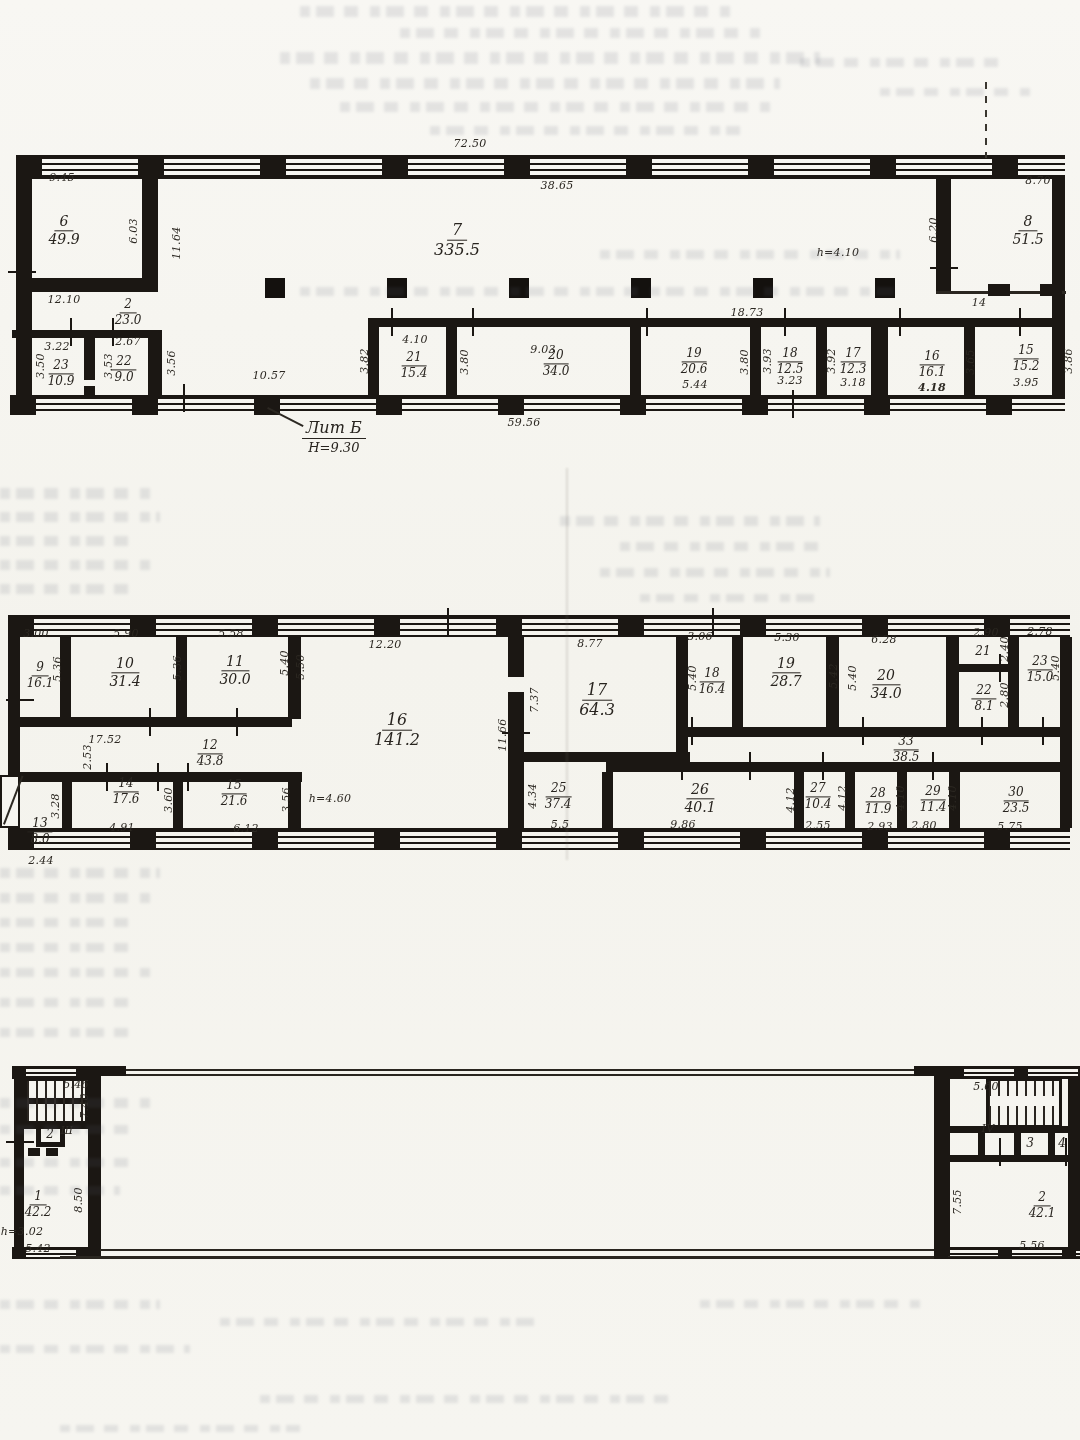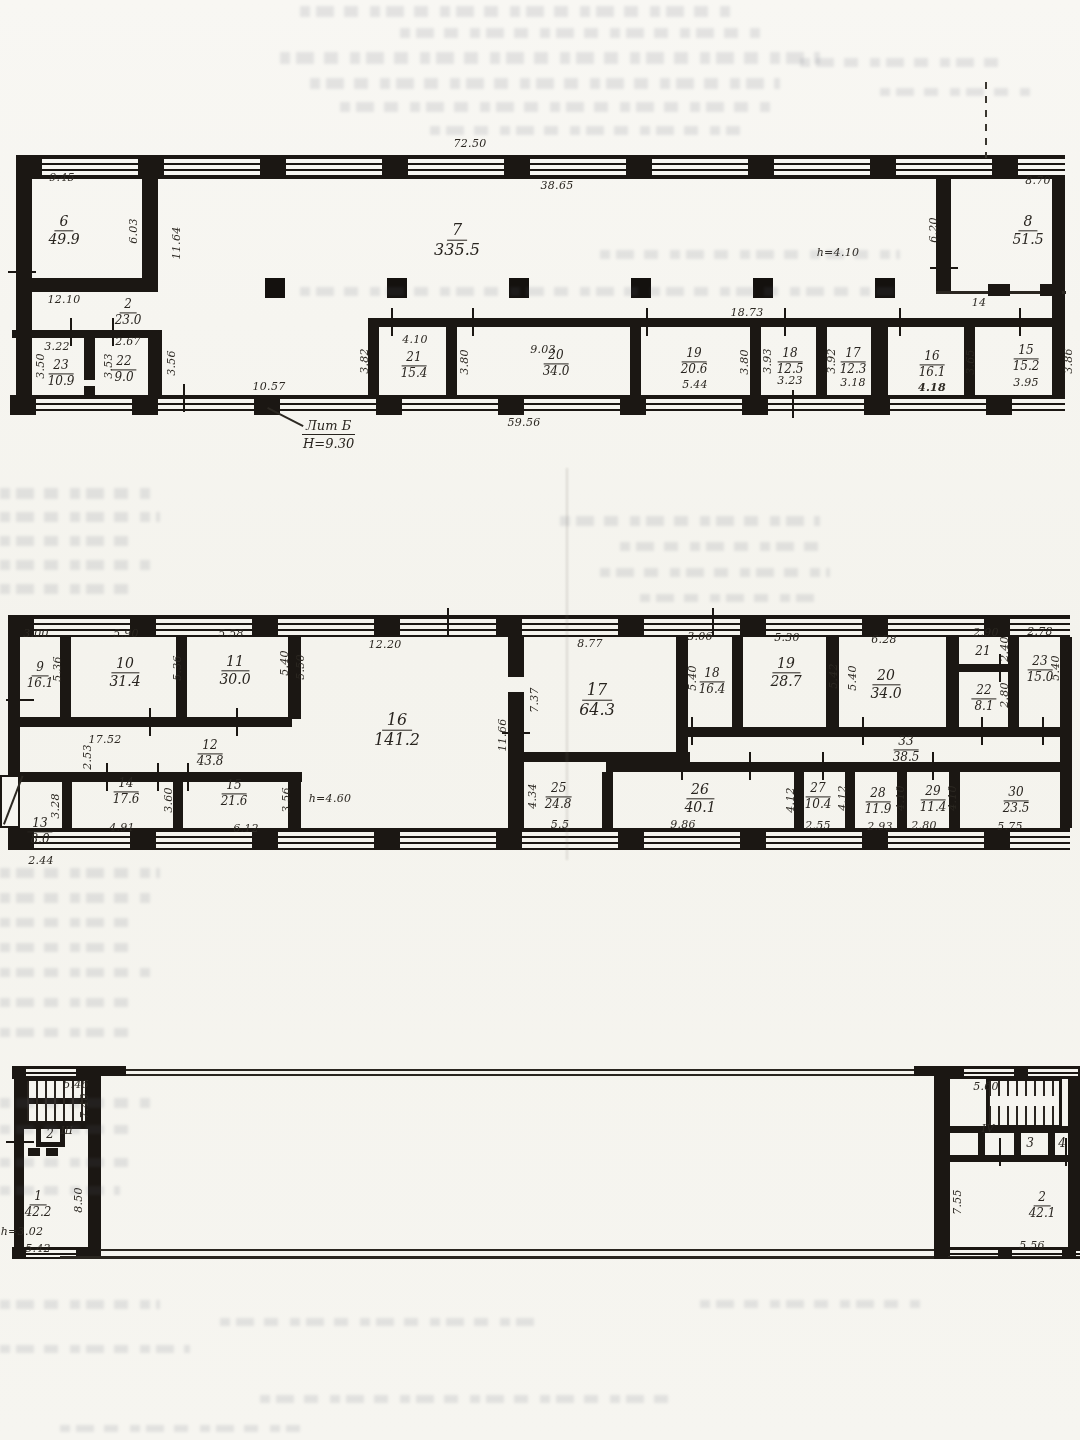--- a/index.html
+++ b/index.html
@@ -31,21 +31,21 @@
   .stair{position:absolute;border:3px solid #1b1713;
          background:repeating-linear-gradient(90deg,#2a2520 0 2px,rgba(0,0,0,0) 2px 9px);}
   .landing{position:absolute;background:#f6f5f0;}
   .abox{position:absolute;border:2px solid #1b1713;background:#f6f5f0;}
   .lineseg{position:absolute;height:2px;background:#2c2822;transform-origin:0 0;}
   .ghost{position:absolute;opacity:.13;filter:blur(1.5px);
          background:repeating-linear-gradient(90deg,#5a6070 0 10px,rgba(0,0,0,0) 10px 16px,#5a6070 16px 34px,rgba(0,0,0,0) 34px 44px,#5a6070 44px 58px,rgba(0,0,0,0) 58px 70px);}
   .dash{position:absolute;width:2px;background:repeating-linear-gradient(180deg,#3a362f 0 7px,rgba(0,0,0,0) 7px 14px);}
   .crease{position:absolute;width:2px;background:rgba(120,115,100,.20);filter:blur(1px);}
   .note{position:absolute;font-style:italic;color:#28241f;text-align:center;}
-  .note .l1{font-size:13px;border-bottom:1.5px solid #28241f;padding:0 4px 1px;}
+  .note .l1{font-size:16px;border-bottom:1.5px solid #28241f;padding:0 4px 1px;}
   .note .l2{font-size:13px;padding-top:1px;}
 </style>
 </head>
 <body>
 
 <div id="page">
   <div id="plan">
       <div class="band" style="left: 16px; top: 155px; width: 1049px; height: 24px;"></div>
       <div class="band" style="left: 10px; top: 395px; width: 1055px; height: 20px;"></div>
       <div class="wall" style="left: 16px; top: 179px; width: 16px; height: 216px;"></div>
@@ -191,21 +191,21 @@
       <div class="room" style="left: 786px; top: 672px;"><span class="n">19</span><span class="a">28.7</span></div>
       <div class="room" style="left: 886px; top: 684px;"><span class="n">20</span><span class="a">34.0</span></div>
       <div class="room small" style="left: 983px; top: 650px;"><span class="n no">21</span></div>
       <div class="room small" style="left: 984px; top: 697px;"><span class="n">22</span><span class="a">8.1</span></div>
       <div class="room small" style="left: 1040px; top: 668px;"><span class="n">23</span><span class="a">15.0</span></div>
       <div class="room small" style="left: 210px; top: 752px;"><span class="n">12</span><span class="a">43.8</span></div>
       <div class="room small" style="left: 40px; top: 830px;"><span class="n">13</span><span class="a">8.0</span></div>
       <div class="room small" style="left: 126px; top: 790px;"><span class="n">14</span><span class="a">17.6</span></div>
       <div class="room small" style="left: 234px; top: 792px;"><span class="n">15</span><span class="a">21.6</span></div>
       <div class="room small" style="left: 906px; top: 748px;"><span class="n">33</span><span class="a">38.5</span></div>
-      <div class="room small" style="left: 558px; top: 795px; text-align: right;"><span class="n">25</span><span class="a">24.8</span></div>
+      <div class="room small" style="left: 558px; top: 795px; text-align: right;"><span class="n">25</span><span class="a">37.4</span></div>
       <div class="room" style="left: 700px; top: 798px;"><span class="n">26</span><span class="a">40.1</span></div>
       <div class="room small" style="left: 818px; top: 795px;"><span class="n">27</span><span class="a">10.4</span></div>
       <div class="room small" style="left: 878px; top: 800px;"><span class="n">28</span><span class="a">11.9</span></div>
       <div class="room small" style="left: 933px; top: 798px;"><span class="n">29</span><span class="a">11.4</span></div>
       <div class="room small" style="left: 1016px; top: 799px;"><span class="n">30</span><span class="a">23.5</span></div>
       <div class="room small" style="left: 38px; top: 1203px;"><span class="n">1</span><span class="a">42.2</span></div>
       <div class="room small" style="left: 1042px; top: 1204px;"><span class="n">2</span><span class="a">42.1</span></div>
       <div class="room small" style="left: 50px; top: 1133px;"><span class="n no">2</span></div>
       <div class="room small" style="left: 1030px; top: 1142px;"><span class="n no">3</span></div>
       <div class="room small" style="left: 1062px; top: 1142px;"><span class="n no">4</span></div>
@@ -218,21 +218,21 @@
       <div class="dim rot" style="left: 933px; top: 230px;">6.20</div>
       <div class="dim" style="left: 838px; top: 252px;">h=4.10</div>
       <div class="dim" style="left: 64px; top: 299px;">12.10</div>
       <div class="dim" style="left: 979px; top: 302px;">14</div>
       <div class="dim" style="left: 1096px; top: 301px;">9.02</div>
       <div class="dim" style="left: 57px; top: 346px;">3.22</div>
       <div class="dim rot" style="left: 40px; top: 366px;">3.50</div>
       <div class="dim" style="left: 128px; top: 341px;">2.67</div>
       <div class="dim rot" style="left: 108px; top: 366px;">3.53</div>
       <div class="dim rot" style="left: 171px; top: 363px;">3.56</div>
-      <div class="dim" style="left: 269px; top: 386px;">10.57</div>
+      <div class="dim" style="left: 269px; top: 375px;">10.57</div>
       <div class="dim" style="left: 415px; top: 339px;">4.10</div>
       <div class="dim rot" style="left: 364px; top: 361px;">3.82</div>
       <div class="dim" style="left: 543px; top: 336px; margin-top: 13px;">9.03</div>
       <div class="dim rot" style="left: 464px; top: 362px;">3.80</div>
       <div class="dim" style="left: 695px; top: 384px;">5.44</div>
       <div class="dim rot" style="left: 744px; top: 362px;">3.80</div>
       <div class="dim" style="left: 747px; top: 312px;">18.73</div>
       <div class="dim rot" style="left: 767px; top: 361px;">3.93</div>
       <div class="dim" style="left: 790px; top: 380px;">3.23</div>
       <div class="dim rot" style="left: 831px; top: 361px;">3.92</div>

